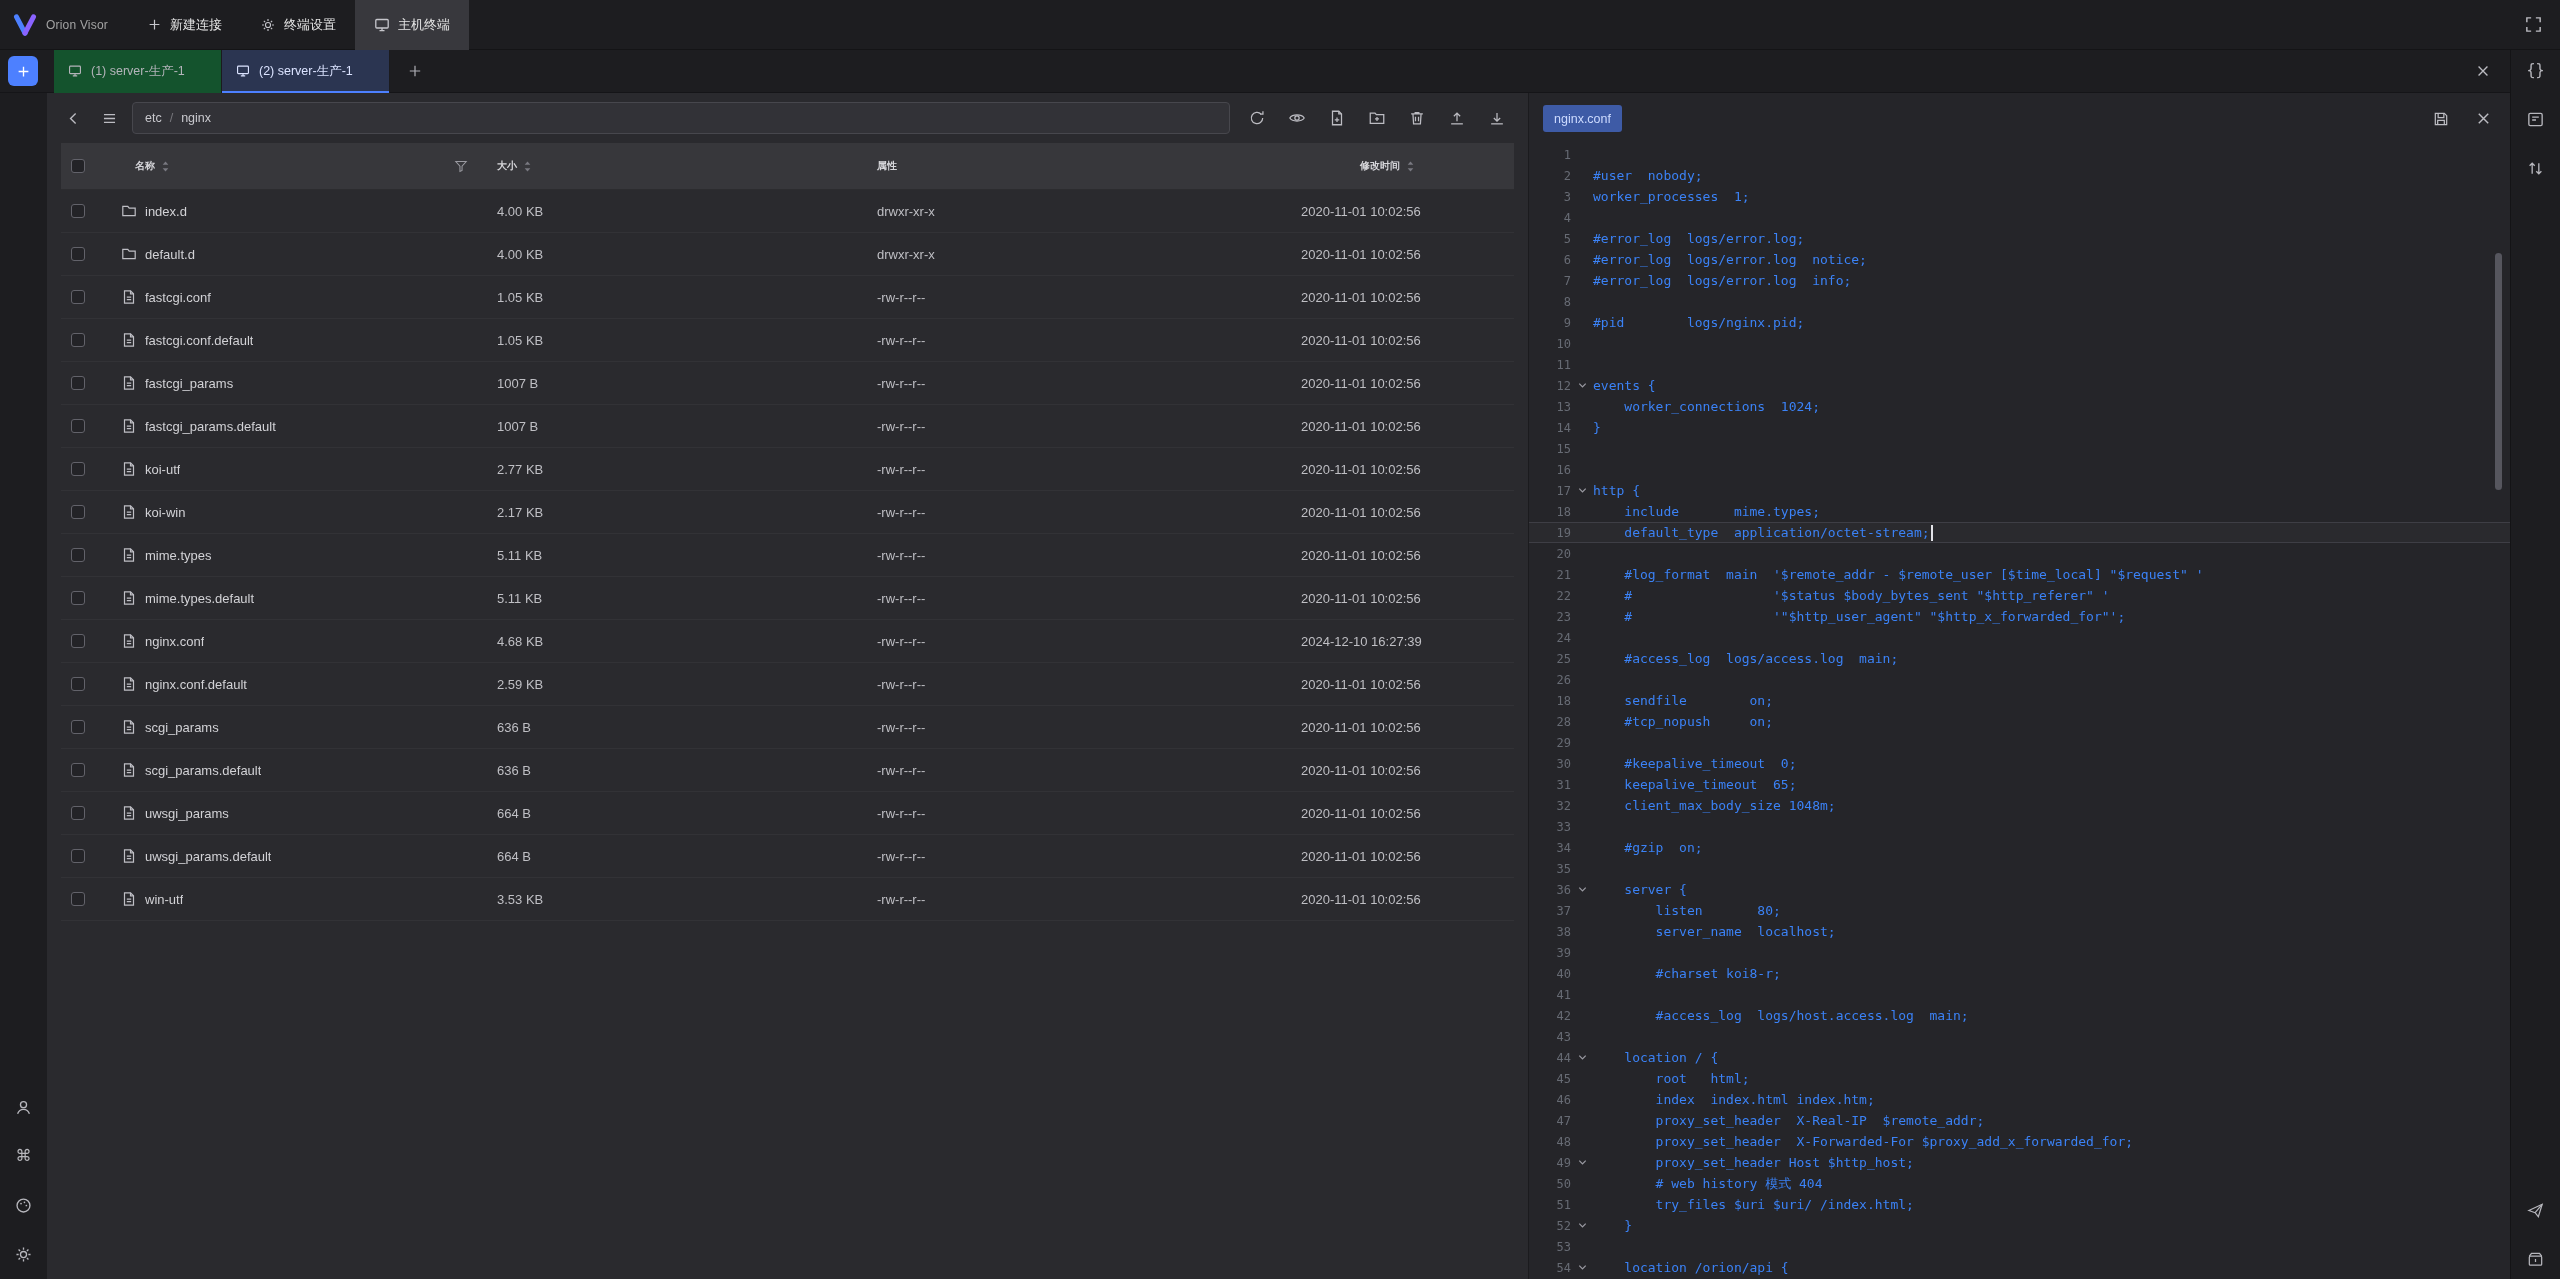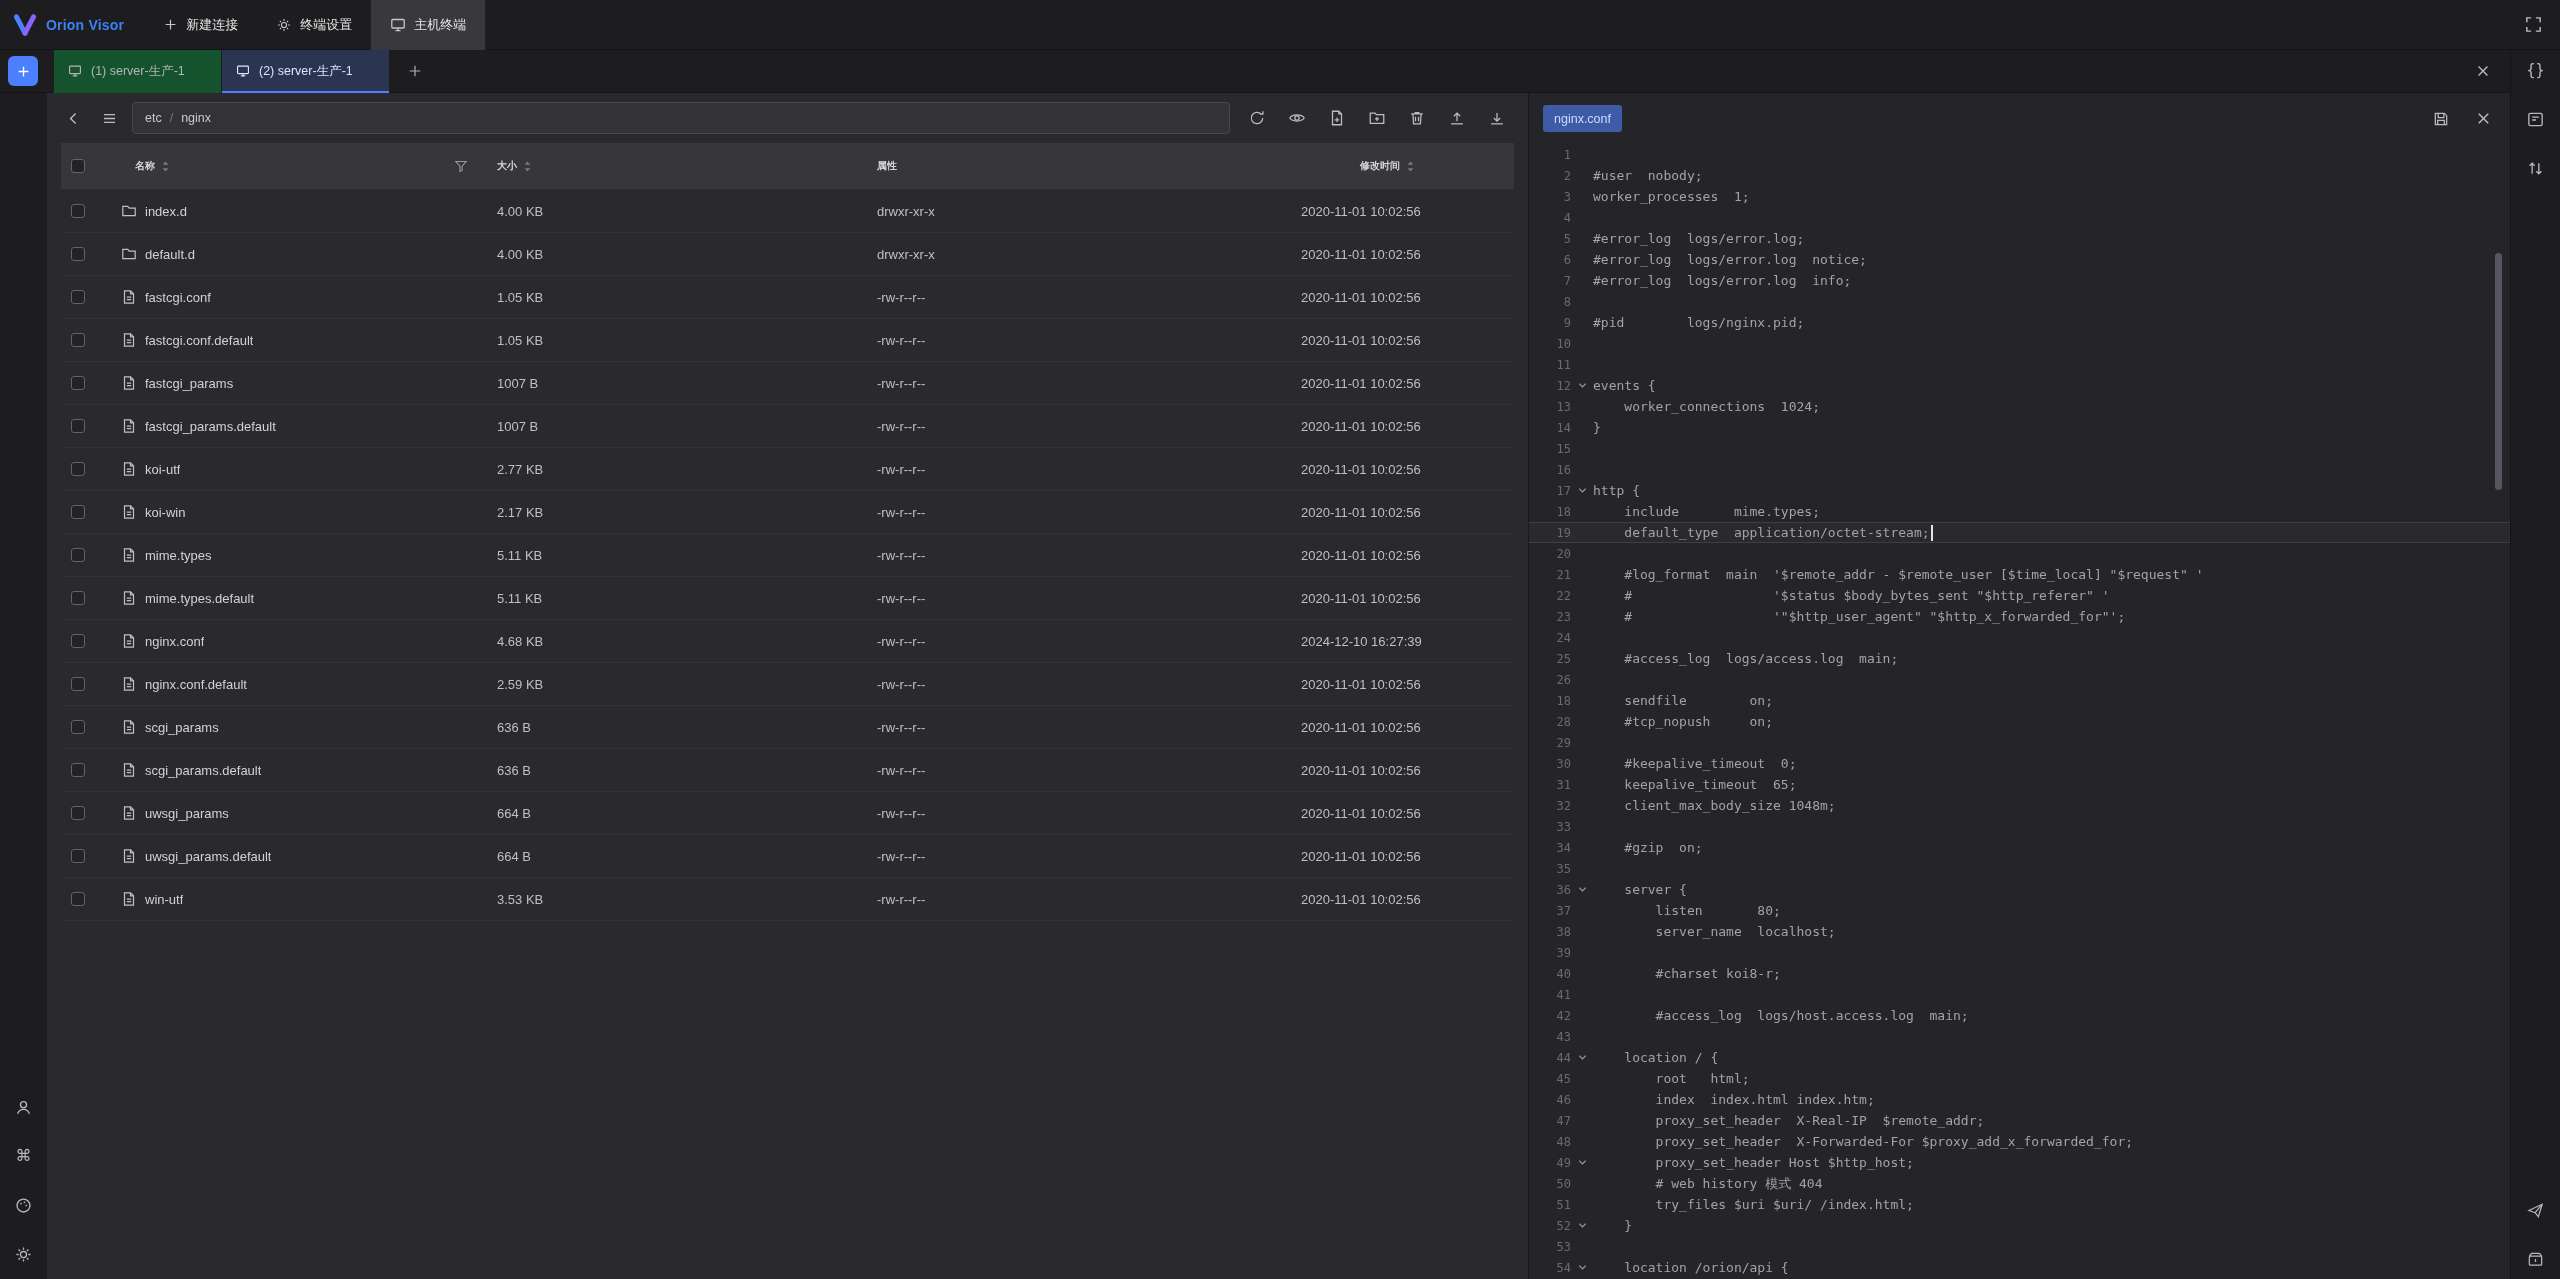--- a/index.html
+++ b/index.html
@@ -3,21 +3,21 @@
 <meta charset="utf-8">
 <style>
   *{box-sizing:border-box;margin:0;padding:0}
   html,body{width:2560px;height:1279px;overflow:hidden;background:#19191c;
     font-family:"Liberation Sans","DejaVu Sans",sans-serif;color:#c9c9ce;}
   .app{display:flex;flex-direction:column;width:2560px;height:1279px}
 
   
   .topbar{height:50px;background:#1d1d20;display:flex;align-items:center;border-bottom:1px solid #141416;flex:none}
   .brand{display:flex;align-items:center;gap:9px;padding:0 20px 0 13px}
-  .brand-title{font-size:14px;font-weight:bold;color:#3b82f6;letter-spacing:.2px}
+  .brand-title{font-size:12px;font-weight:normal;color:#a3a3a3;letter-spacing:.2px}
   .menu-item{height:50px;display:flex;align-items:center;gap:8px;padding:0 19px;font-size:13px;color:#e5e5e5;cursor:pointer}
   .menu-item.active{background:#38383d}
   .menu-item svg{color:#c6c6cc}
   .tb-spacer{flex:1}
   .ib{width:26px;height:26px;display:flex;align-items:center;justify-content:center;color:#bcbcc2;cursor:pointer;flex:none}
   .topbar .ib{margin-right:14px}
 
   
   .below{flex:1;display:flex;min-height:0}
   .main{flex:1;display:flex;flex-direction:column;min-width:0}
@@ -72,21 +72,21 @@
   .editor-panel{flex:1;background:#252529;border-left:1px solid #1b1b1e;display:flex;flex-direction:column;min-width:0;min-height:0}
   .eheader{height:51px;display:flex;align-items:center;padding:0 14px;gap:16px;flex:none}
   .chip{height:27px;display:flex;align-items:center;padding:0 11px;border-radius:3px;background:#3e5ba6;
     color:#cddbff;font-size:12.5px;cursor:pointer}
   .code-area{flex:1;position:relative;overflow:hidden;font-family:"DejaVu Sans Mono",monospace;font-size:13px}
   .code-line{height:21px;display:flex;align-items:center;white-space:pre;padding-left:6px}
   .code-line.cl-active{background:rgba(255,255,255,0.025);
     box-shadow:inset 0 1px 0 #3e3e45, inset 0 -1px 0 #3e3e45}
   .ln{width:36px;text-align:right;color:#676b74;font-size:12px;flex:none}
   .fold{width:22px;display:flex;align-items:center;justify-content:center;color:#9a9aa2;flex:none}
-  .ct{white-space:pre;color:#a3a3a3}
+  .ct{white-space:pre;color:#3b82f6}
   .caret{display:inline-block;width:2px;height:16px;background:#e2e2e8;margin-left:1px;flex:none}
   .scroll-thumb{position:absolute;right:8px;top:109px;width:7px;height:237px;background:#56565e;border-radius:4px;cursor:pointer}
 
   
   .right-rail{width:50px;background:#1d1d20;border-left:1px solid #141416;display:flex;flex-direction:column;
     align-items:center;justify-content:space-between;padding:7px 0;flex:none}
   .rgroup{display:flex;flex-direction:column;align-items:center;gap:23px}
   svg{display:block}
 </style>
 </head>

